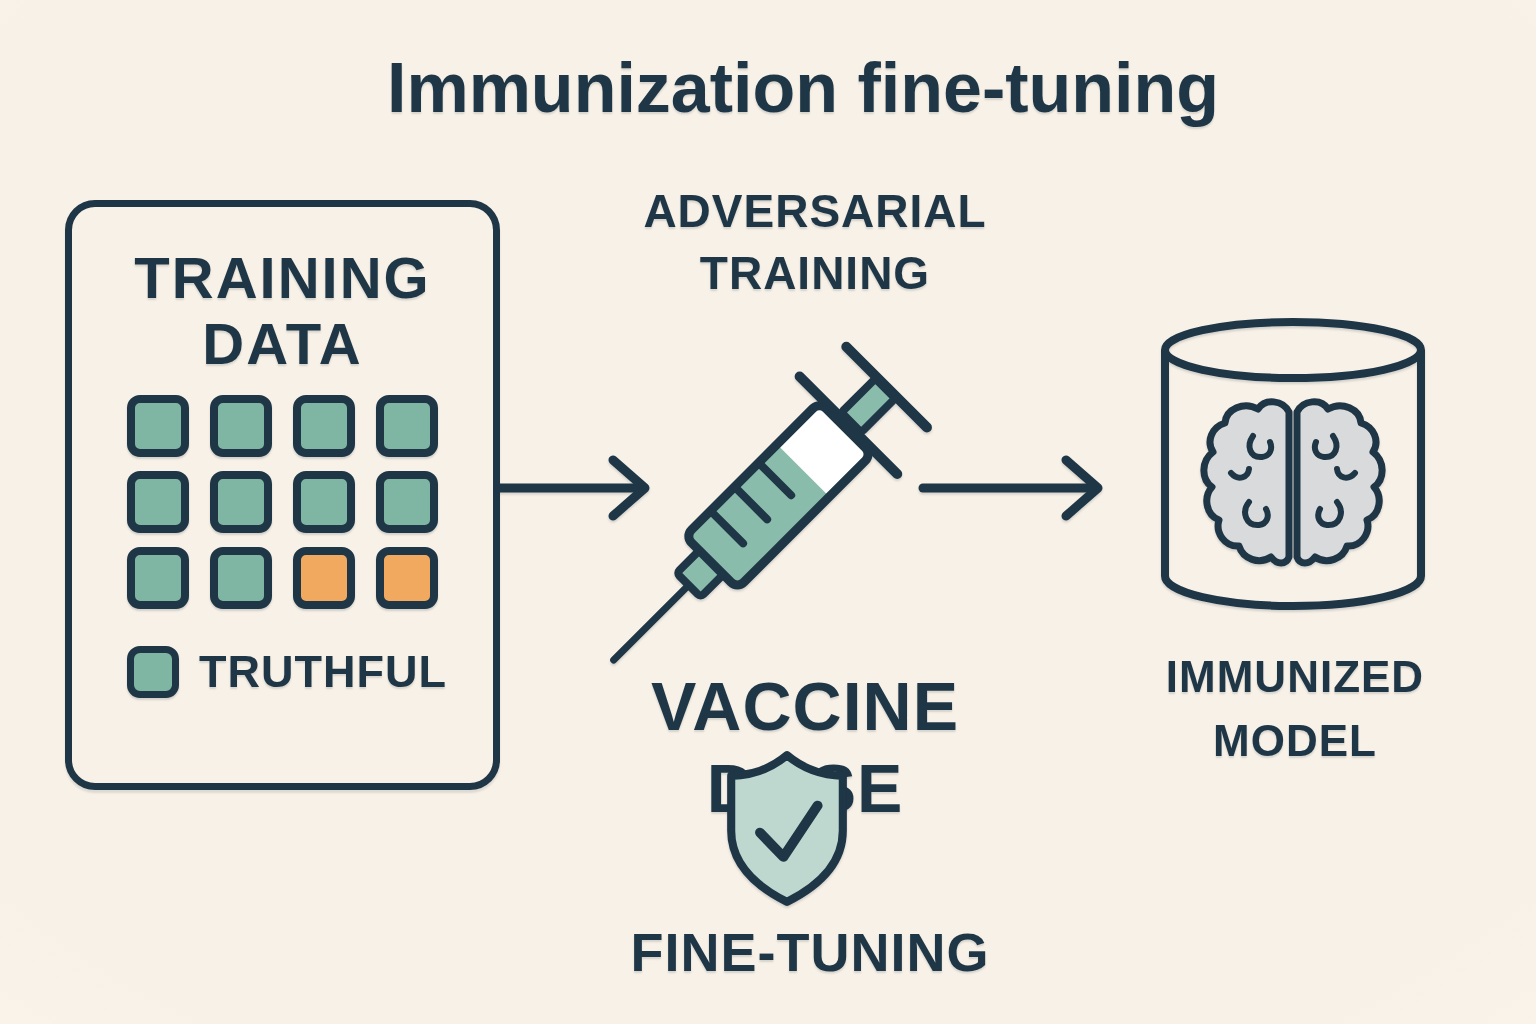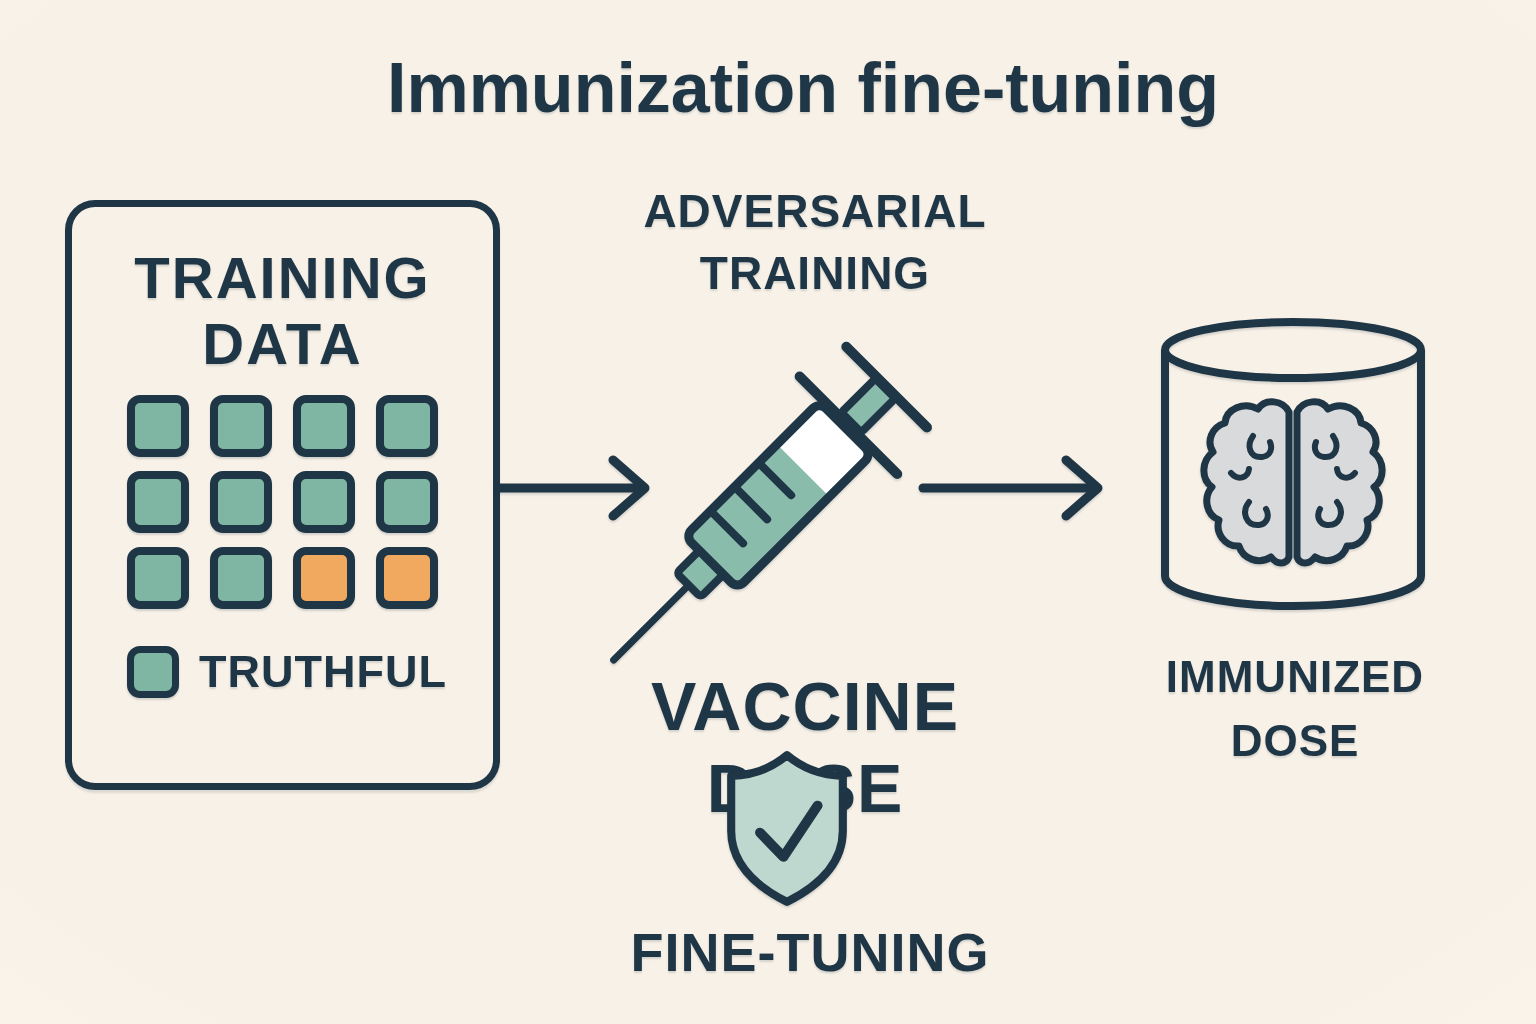--- a/index.html
+++ b/index.html
@@ -210,16 +210,16 @@
         <path class="ink-line" stroke-width="6" d="M-40,-48 C-47,-38 -43,-26 -31,-27 C-23,-28 -20,-35 -23,-42"></path>
         <path class="ink-line" stroke-width="6" d="M-62,-11 C-55,-3 -45,-6 -44,-15"></path>
         <path class="ink-line" stroke-width="6" d="M-44,18 C-52,28 -47,42 -34,41 C-26,40 -23,32 -27,25"></path>
       </g>
       <use href="#hemi" transform="scale(-1,1)"></use>
     </g>
   </svg>
 
   <div class="label model-label">
     <div>IMMUNIZED</div>
-    <div>DOSE</div>
+    <div>MODEL</div>
   </div>
 
 </div>
 
 </body></html>

